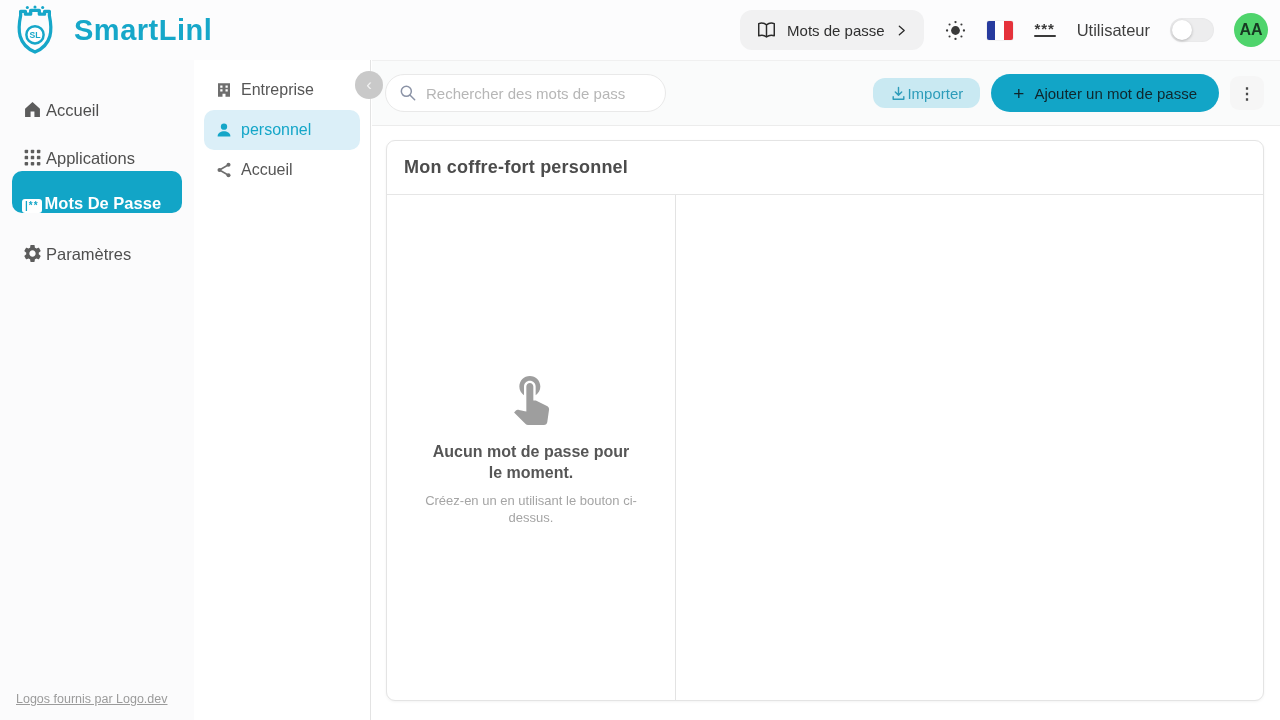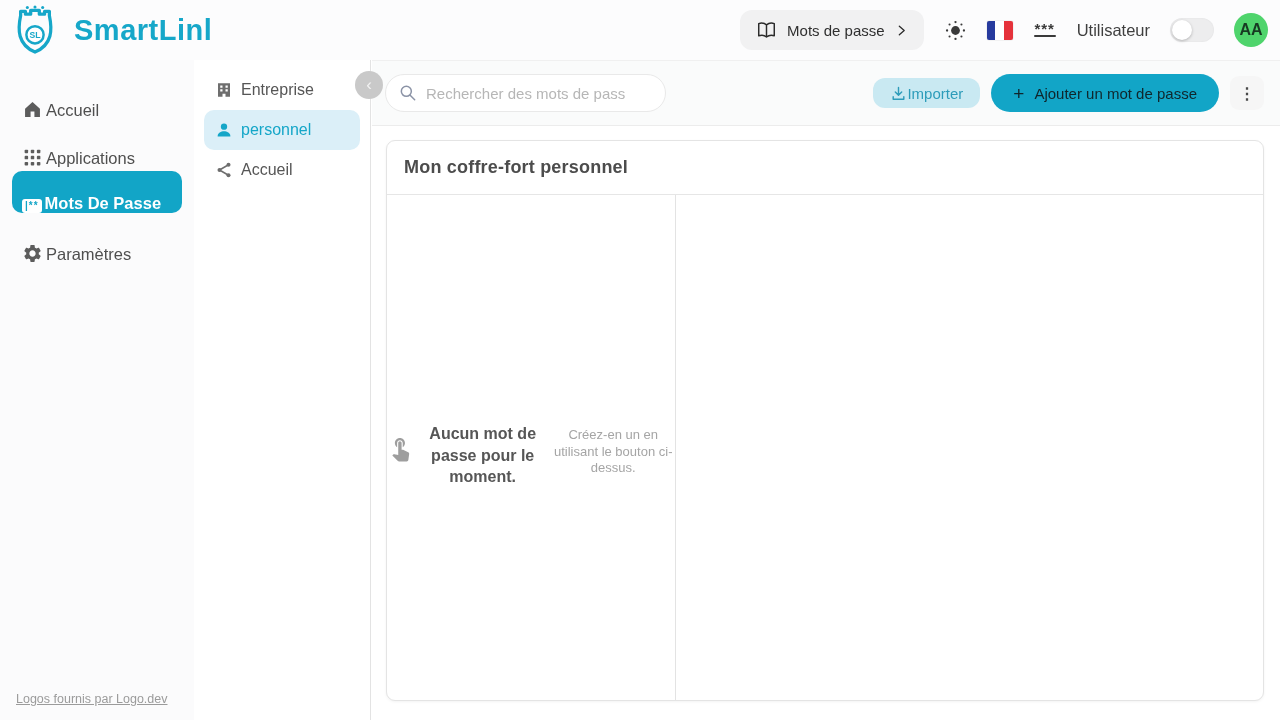--- a/index.html
+++ b/index.html
@@ -74,21 +74,21 @@
   .btn-kebab { width:34px; height:34px; border:none; border-radius:9px; background:#f6f6f6;
     color:#4a4a4a; font-size:16px; font-weight:700; cursor:pointer; font-family:inherit; }
 
   
   .card { position:absolute; left:14px; right:16px; top:80px; height:561px; background:#ffffff;
     border:1px solid #e4e4e4; border-radius:9px; box-shadow:0 1px 3px rgba(0,0,0,.05);
     display:flex; flex-direction:column; overflow:hidden; }
   .card-header { height:54px; border-bottom:1px solid #e6e6e6; display:flex; align-items:center;
     padding-left:17px; font-size:18px; font-weight:700; color:#4c4c4c; letter-spacing:.2px; }
   .card-body { flex:1; display:flex; min-height:0; }
-  .col-left { width:289px; border-right:1px solid #e3e3e3; display:flex; flex-direction:row;
+  .col-left { width:289px; border-right:1px solid #e3e3e3; display:flex; flex-direction:column;
     align-items:center; justify-content:center; }
   .col-right { flex:1; }
   .empty-title { margin-top:16px; max-width:212px; text-align:center; font-size:16px;
     font-weight:700; color:#565656; line-height:1.35; }
   .empty-sub { margin-top:9px; max-width:238px; text-align:center; font-size:13px;
     color:#a5a5a5; line-height:1.3; }
 </style>
 </head>
 <body>
 

